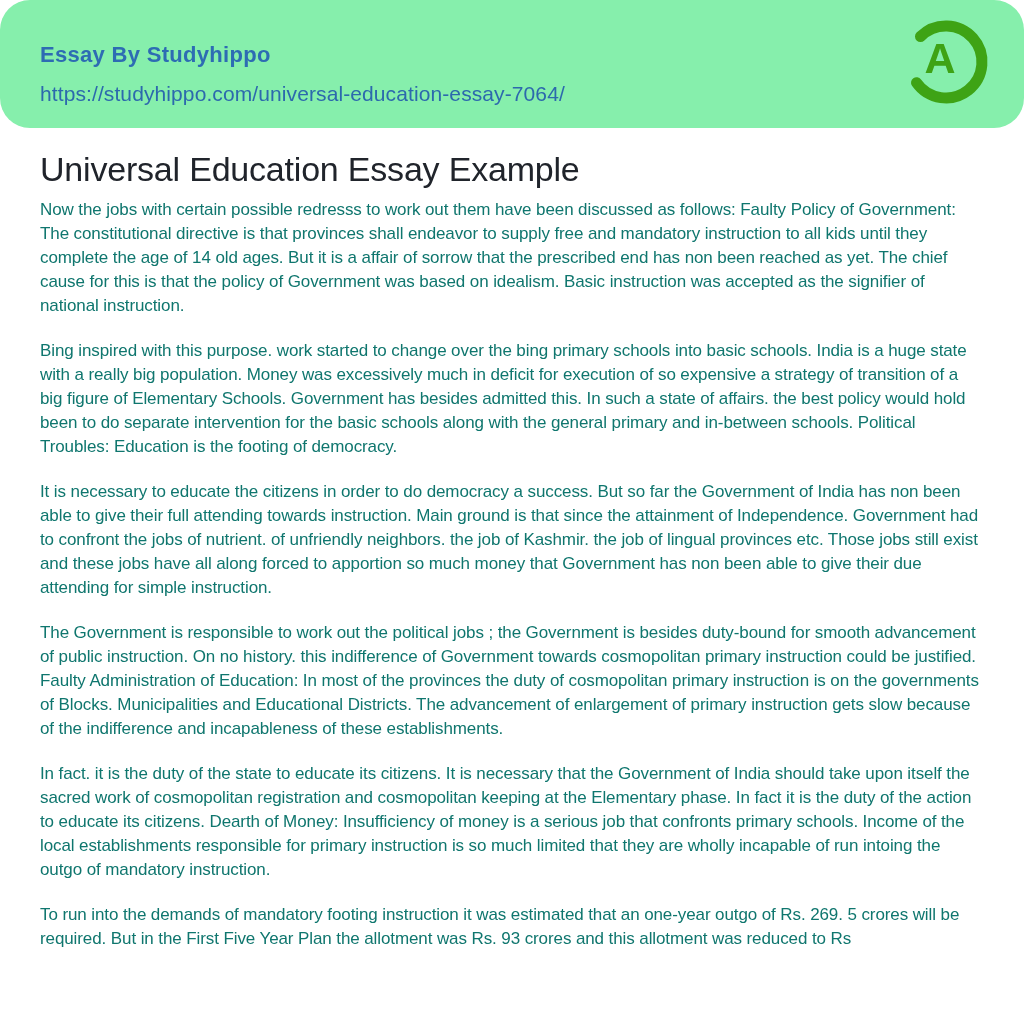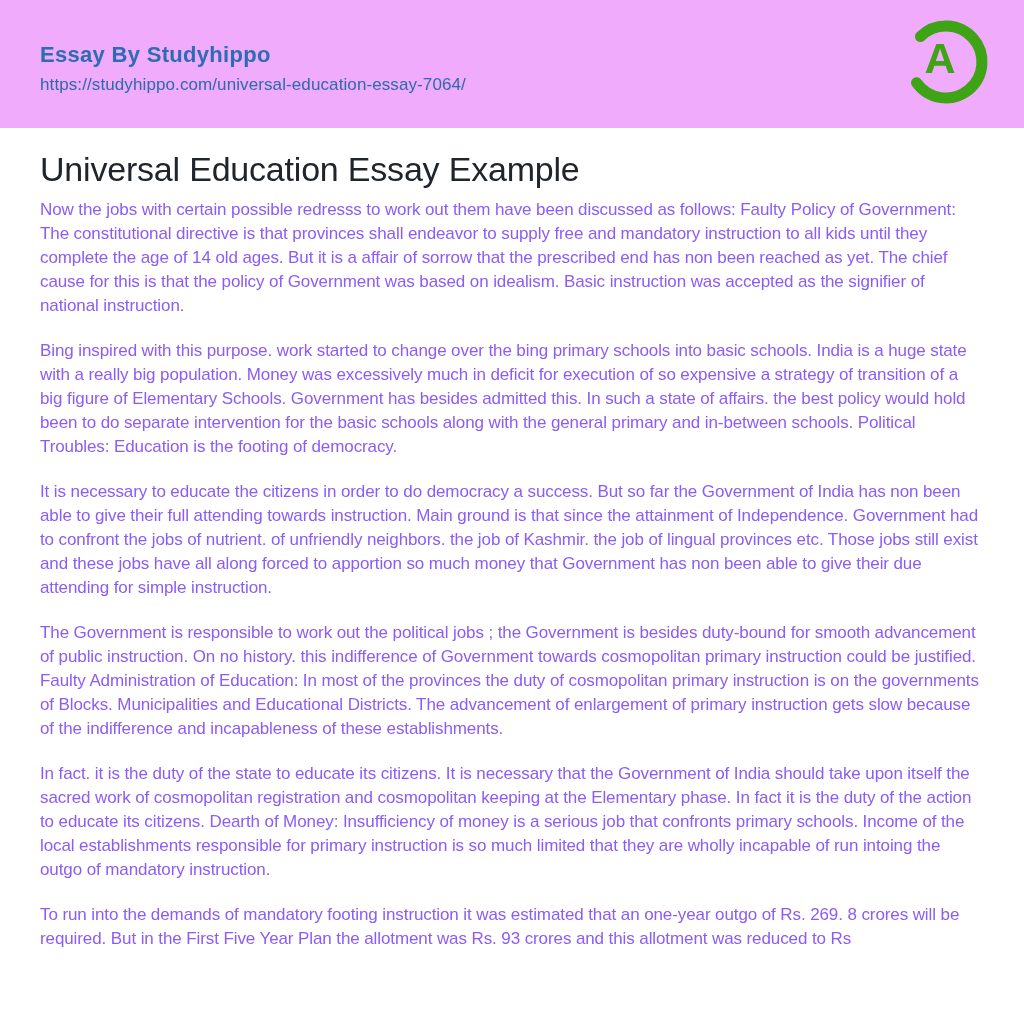--- a/index.html
+++ b/index.html
@@ -6,35 +6,36 @@
   html, body { margin: 0; padding: 0; }
   body {
     width: 1024px;
     min-height: 1027px;
     background: #ffffff;
     font-family: "Liberation Sans", sans-serif;
   }
   .header {
     position: relative;
     height: 128px;
-    background: #f0abfc;
+    background: #86efac;
     padding: 42px 40px 8px 40px;
+    border-radius: 30px;
   }
   .site-title {
     color: #2d6cb3;
     font-size: 22px;
     font-weight: 700;
     letter-spacing: 0.3px;
     line-height: 26px;
   }
   .site-url {
     display: inline-block;
-    margin-top: 7px;
+    margin-top: 14px;
     color: #2c69ad;
-    font-size: 17px;
+    font-size: 21px;
     text-decoration: none;
     letter-spacing: 0.1px;
   }
   .logo {
     position: absolute;
     top: 18px;
     right: 34px;
     width: 88px;
     height: 88px;
   }
@@ -46,21 +47,21 @@
     font-size: 34px;
     line-height: 38px;
     font-weight: 400;
     color: #20242b;
     letter-spacing: -0.2px;
   }
   .paragraphs p {
     margin: 0 0 21px 0;
     font-size: 17px;
     line-height: 24px;
-    color: #8b5cf6;
+    color: #0f766e;
     letter-spacing: -0.1px;
   }
 </style>
 </head>
 <body>
 
 <div class="header">
   <div class="header-text">
     <div class="site-title">Essay By Studyhippo</div>
     <a class="site-url" href="#">https://studyhippo.com/universal-education-essay-7064/</a>
@@ -80,15 +81,15 @@
       <p>Now the jobs with certain possible redresss to work out them have been discussed as follows: Faulty Policy of Government: The constitutional directive is that provinces shall endeavor to supply free and mandatory instruction to all kids until they complete the age of 14 old ages. But it is a affair of sorrow that the prescribed end has non been reached as yet. The chief cause for this is that the policy of Government was based on idealism. Basic instruction was accepted as the signifier of national instruction.</p>
 
       <p>Bing inspired with this purpose. work started to change over the bing primary schools into basic schools. India is a huge state with a really big population. Money was excessively much in deficit for execution of so expensive a strategy of transition of a big figure of Elementary Schools. Government has besides admitted this. In such a state of affairs. the best policy would hold been to do separate intervention for the basic schools along with the general primary and in-between schools. Political Troubles: Education is the footing of democracy.</p>
 
       <p>It is necessary to educate the citizens in order to do democracy a success. But so far the Government of India has non been able to give their full attending towards instruction. Main ground is that since the attainment of Independence. Government had to confront the jobs of nutrient. of unfriendly neighbors. the job of Kashmir. the job of lingual provinces etc. Those jobs still exist and these jobs have all along forced to apportion so much money that Government has non been able to give their due attending for simple instruction.</p>
 
       <p>The Government is responsible to work out the political jobs ; the Government is besides duty-bound for smooth advancement of public instruction. On no history. this indifference of Government towards cosmopolitan primary instruction could be justified. Faulty Administration of Education: In most of the provinces the duty of cosmopolitan primary instruction is on the governments of Blocks. Municipalities and Educational Districts. The advancement of enlargement of primary instruction gets slow because of the indifference and incapableness of these establishments.</p>
 
       <p>In fact. it is the duty of the state to educate its citizens. It is necessary that the Government of India should take upon itself the sacred work of cosmopolitan registration and cosmopolitan keeping at the Elementary phase. In fact it is the duty of the action to educate its citizens. Dearth of Money: Insufficiency of money is a serious job that confronts primary schools. Income of the local establishments responsible for primary instruction is so much limited that they are wholly incapable of run intoing the outgo of mandatory instruction.</p>
 
-      <p>To run into the demands of mandatory footing instruction it was estimated that an one-year outgo of Rs. 269. 8 crores will be required. But in the First Five Year Plan the allotment was Rs. 93 crores and this allotment was reduced to Rs</p>
+      <p>To run into the demands of mandatory footing instruction it was estimated that an one-year outgo of Rs. 269. 5 crores will be required. But in the First Five Year Plan the allotment was Rs. 93 crores and this allotment was reduced to Rs</p>
     </div>
 </div>
 
 </body></html>

